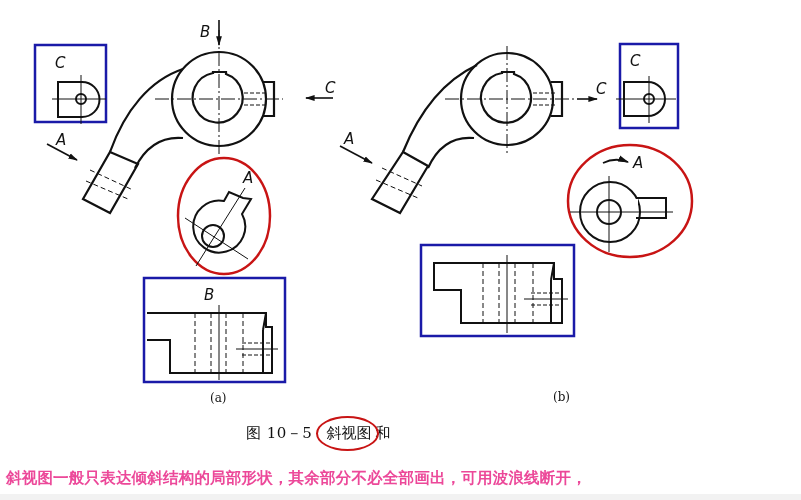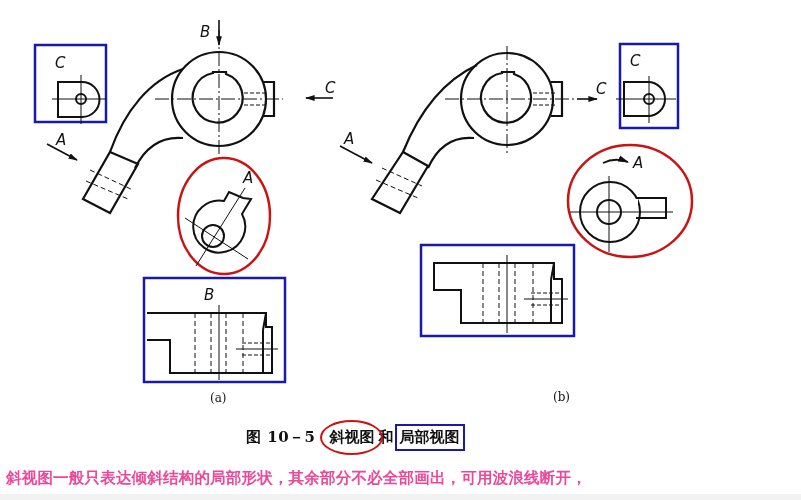--- a/index.html
+++ b/index.html
@@ -1,20 +1,20 @@
 <!DOCTYPE html>
 <html><head>
 <meta charset="utf-8">
 <style>
   html, body { margin: 0; padding: 0; }
   body { width: 801px; height: 500px; background: #ffffff; position: relative; overflow: hidden; font-family: "DejaVu Sans", sans-serif; }
   #canvas { position: absolute; left: 0; top: 0; width: 801px; height: 500px; }
   .lbl { font-family: "DejaVu Sans", sans-serif; font-style: italic; font-size: 15px; fill: #111; }
   .sub { font-family: "DejaVu Serif", serif; font-size: 12px; fill: #111; }
-  .caption { position: absolute; top: 424px; left: 246px; font-family: "DejaVu Serif", serif; font-weight: bold; font-size: 15px; color: #111; white-space: nowrap; display: flex; align-items: center; }
+  .caption { position: absolute; top: 424px; left: 246px; font-family: "DejaVu Serif", serif; font-weight: normal; font-size: 15px; color: #111; white-space: nowrap; display: flex; align-items: center; }
   .caption .fig { margin-right: 10px; letter-spacing: 0.5px; }
   .caption .oblique { position: relative; padding: 0 4px; }
   .caption .oblique::before { content: ""; position: absolute; left: -6px; top: -8px; right: -4px; bottom: -8px; border: 2px solid #c81414; border-radius: 50%; }
   .caption .local { border: 2px solid #1a1aa8; padding: 2px 3px; margin-left: 1px; }
   .body-text { position: absolute; top: 468px; left: 6px; font-family: "DejaVu Serif", serif; font-weight: bold; font-size: 15.5px; color: #ec4899; white-space: nowrap; letter-spacing: 0.2px; }
   .strip { position: absolute; left: 0; top: 494px; width: 801px; height: 6px; background: #f2f2f2; }
 </style>
 </head>
 <body>
 
@@ -157,17 +157,16 @@
     <line x1="531" y1="293" x2="560" y2="293" stroke-dasharray="4,2"></line>
     <line x1="531" y1="305" x2="560" y2="305" stroke-dasharray="4,2"></line>
   </g>
   <text class="sub" x="553" y="401">(b)</text>
 </svg>
 
 <div class="caption">
   <span class="fig">图 10－5</span>
   <span class="oblique">斜视图</span>
   <span>和</span>
-  <span class="local">局部视图</span>
 </div>
 
 <div class="body-text">斜视图一般只表达倾斜结构的局部形状，其余部分不必全部画出，可用波浪线断开，</div>
 <div class="strip"></div>
 
 </body></html>

